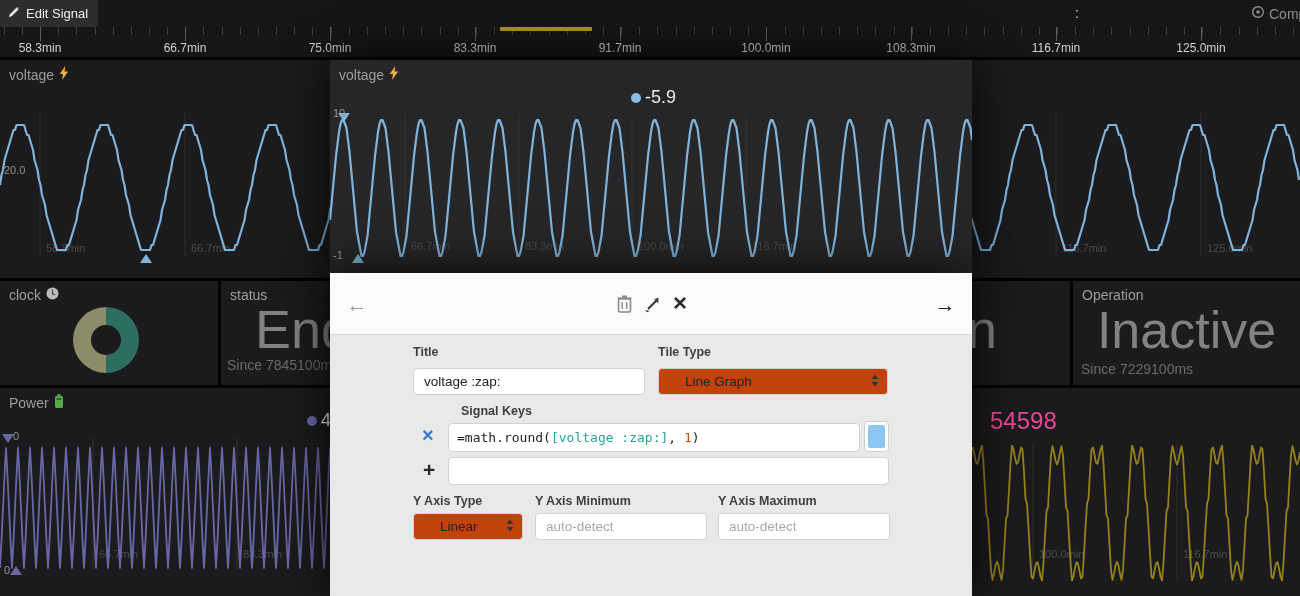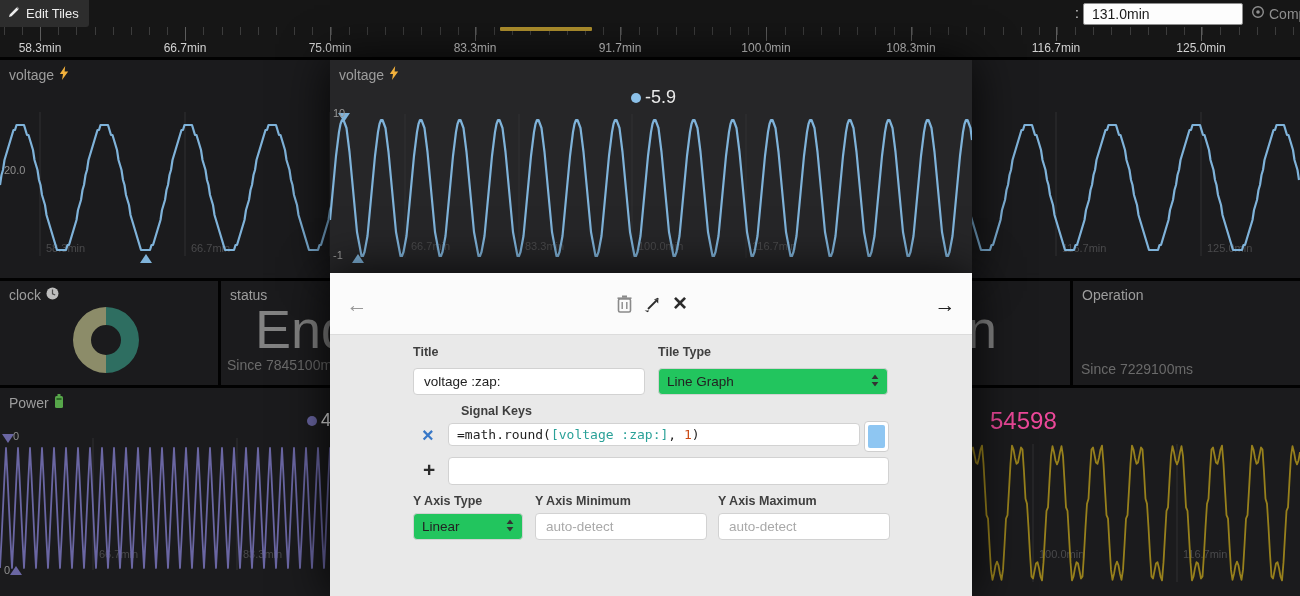--- a/index.html
+++ b/index.html
@@ -34,22 +34,22 @@
   
   .modal-shadow { box-shadow:0 0 45px rgba(0,0,0,0.85); }
   .preview-tile { position:absolute; left:330px; top:60px; width:642px; height:215px; background:#262628; z-index:20; }
   .dialog { position:absolute; left:330px; top:273px; width:642px; height:323px; background:#e9e9e9; z-index:20; }
   .dialog-header { position:absolute; left:0; top:0; width:642px; height:62px; background:#fbfbfb; border-bottom:1px solid #dcdcdc; }
   .dlg-icon { position:absolute; cursor:pointer; display:flex; align-items:center; justify-content:center; }
   .form-label { position:absolute; color:#3f3f3f; font-size:12.5px; font-weight:bold; }
   .form-input { position:absolute; background:#fff; border:1px solid #d2d2d2; border-radius:4px; font-size:13.5px;
     color:#222; padding:0 10px; font-family:"Liberation Sans",sans-serif; }
   .form-input::placeholder { color:#a9a9a9; }
-  .form-select { position:absolute; background:#22c55e; border:1px solid #d2d2d2; border-radius:4px; font-size:13.5px;
-    color:#222; display:flex; align-items:center; padding:0 8px; cursor:pointer; }
+  .form-select { position:absolute; background:#c2410c; border:1px solid #d2d2d2; border-radius:4px; font-size:13.5px;
+    color:#222; display:flex; align-items:center; padding:0 26px; cursor:pointer; }
   .spinner { position:absolute; right:8px; top:50%; transform:translateY(-50%); }
   .code-box { position:absolute; background:#fff; border:1px solid #d2d2d2; border-radius:4px;
     font-family:"DejaVu Sans Mono", monospace; font-size:13px; display:flex; align-items:center; padding:0 8px; white-space:pre; }
   .swatch-btn { position:absolute; background:#fff; border:1px solid #cfcfcf; border-radius:4px; cursor:pointer; }
   .swatch-inner { position:absolute; left:3px; top:3px; right:3px; bottom:3px; border-radius:2px; }
   .x-btn { position:absolute; color:#3878c7; font-size:20px; font-weight:bold; cursor:pointer; line-height:1; }
   .plus-btn { position:absolute; color:#2b2b2b; font-size:21px; font-weight:bold; cursor:pointer; line-height:1; }
   .arrow-btn { font-size:21px; line-height:1; }
 </style>
 </head>
@@ -150,24 +150,23 @@
         <div class="tick-major" style="left: 1201px;"></div>
         <div class="tick-label" style="left: 1166px;">125.0min</div>
         <div class="ruler-highlight" style="left: 500px; width: 92px; background: rgb(178, 146, 46);"></div>
       </div>
     <div class="edit-tiles-btn">
       <span>
         <svg width="12" height="12" viewBox="0 0 12 12">
             <path d="M1 11 L1.7 8.4 L8.6 1.5 L10.5 3.4 L3.6 10.3 Z M9.3 0.8 L11.2 2.7 L10.9 3 L9 1.1 Z" fill="#ededed"></path>
           </svg>
       </span>
-      <span>Edit Tiles</span>
+      <span>Edit Signal</span>
     </div>
     <span class="range-colon" style="left:1075px;">:</span>
-    <input class="range-input" style="left: 1083px; width: 160px;" value="131.0min">
     <div class="compare-btn" style="left:1251px;">
       <span>
         <svg width="14" height="14" viewBox="0 0 14 14">
             <circle cx="7" cy="7" r="5.3" fill="none" stroke="#8f8f8f" stroke-width="1.4"></circle>
             <circle cx="7" cy="7" r="1.8" fill="#8f8f8f"></circle>
           </svg>
       </span>
       <span>Compare</span>
     </div>
   </div>
@@ -220,20 +219,21 @@
   </div>
 
   <div class="tile" style="left:655px; top:281px; width:415px; height:104px;">
     <div class="big-text" style="left:312px; top:21px;">n</div>
   </div>
 
   <div class="tile" style="left:1073px; top:281px; width:227px; height:104px;">
     <div class="tile-label">
       <span>Operation</span>
     </div>
+    <div class="big-text" style="left:0; top:23px; width:227px; text-align:center; font-size:52px;">Inactive</div>
     <div class="since-text" style="left:8px; top:80px;">Since 7229100ms</div>
   </div>
 
   <div class="tile" style="left:0; top:388px; width:652px; height:208px;">
     <svg class="wave-svg" width="652" height="208">
         <line x1="93" y1="50" x2="93" y2="182" stroke="#303032" stroke-width="1"></line>
         <text x="99" y="170" fill="#4a4a4c" font-size="11" font-family="Liberation Sans, sans-serif">66.7min</text>
         <line x1="237" y1="50" x2="237" y2="182" stroke="#303032" stroke-width="1"></line>
         <text x="243" y="170" fill="#4a4a4c" font-size="11" font-family="Liberation Sans, sans-serif">83.3min</text>
         <path d="M0.0,180.0L1.5,152.0L3.0,120.0L4.5,88.0L6.0,60.0L7.5,88.0L9.0,120.0L10.5,152.0L12.0,180.0L13.5,152.0L15.0,120.0L16.5,88.0L18.0,60.0L19.5,88.0L21.0,120.0L22.5,152.0L24.0,180.0L25.5,152.0L27.0,120.0L28.5,88.0L30.0,60.0L31.5,88.0L33.0,120.0L34.5,152.0L36.0,180.0L37.5,152.0L39.0,120.0L40.5,88.0L42.0,60.0L43.5,88.0L45.0,120.0L46.5,152.0L48.0,180.0L49.5,152.0L51.0,120.0L52.5,88.0L54.0,60.0L55.5,88.0L57.0,120.0L58.5,152.0L60.0,180.0L61.5,152.0L63.0,120.0L64.5,88.0L66.0,60.0L67.5,88.0L69.0,120.0L70.5,152.0L72.0,180.0L73.5,152.0L75.0,120.0L76.5,88.0L78.0,60.0L79.5,88.0L81.0,120.0L82.5,152.0L84.0,180.0L85.5,152.0L87.0,120.0L88.5,88.0L90.0,60.0L91.5,88.0L93.0,120.0L94.5,152.0L96.0,180.0L97.5,152.0L99.0,120.0L100.5,88.0L102.0,60.0L103.5,88.0L105.0,120.0L106.5,152.0L108.0,180.0L109.5,152.0L111.0,120.0L112.5,88.0L114.0,60.0L115.5,88.0L117.0,120.0L118.5,152.0L120.0,180.0L121.5,152.0L123.0,120.0L124.5,88.0L126.0,60.0L127.5,88.0L129.0,120.0L130.5,152.0L132.0,180.0L133.5,152.0L135.0,120.0L136.5,88.0L138.0,60.0L139.5,88.0L141.0,120.0L142.5,152.0L144.0,180.0L145.5,152.0L147.0,120.0L148.5,88.0L150.0,60.0L151.5,88.0L153.0,120.0L154.5,152.0L156.0,180.0L157.5,152.0L159.0,120.0L160.5,88.0L162.0,60.0L163.5,88.0L165.0,120.0L166.5,152.0L168.0,180.0L169.5,152.0L171.0,120.0L172.5,88.0L174.0,60.0L175.5,88.0L177.0,120.0L178.5,152.0L180.0,180.0L181.5,152.0L183.0,120.0L184.5,88.0L186.0,60.0L187.5,88.0L189.0,120.0L190.5,152.0L192.0,180.0L193.5,152.0L195.0,120.0L196.5,88.0L198.0,60.0L199.5,88.0L201.0,120.0L202.5,152.0L204.0,180.0L205.5,152.0L207.0,120.0L208.5,88.0L210.0,60.0L211.5,88.0L213.0,120.0L214.5,152.0L216.0,180.0L217.5,152.0L219.0,120.0L220.5,88.0L222.0,60.0L223.5,88.0L225.0,120.0L226.5,152.0L228.0,180.0L229.5,152.0L231.0,120.0L232.5,88.0L234.0,60.0L235.5,88.0L237.0,120.0L238.5,152.0L240.0,180.0L241.5,152.0L243.0,120.0L244.5,88.0L246.0,60.0L247.5,88.0L249.0,120.0L250.5,152.0L252.0,180.0L253.5,152.0L255.0,120.0L256.5,88.0L258.0,60.0L259.5,88.0L261.0,120.0L262.5,152.0L264.0,180.0L265.5,152.0L267.0,120.0L268.5,88.0L270.0,60.0L271.5,88.0L273.0,120.0L274.5,152.0L276.0,180.0L277.5,152.0L279.0,120.0L280.5,88.0L282.0,60.0L283.5,88.0L285.0,120.0L286.5,152.0L288.0,180.0L289.5,152.0L291.0,120.0L292.5,88.0L294.0,60.0L295.5,88.0L297.0,120.0L298.5,152.0L300.0,180.0L301.5,152.0L303.0,120.0L304.5,88.0L306.0,60.0L307.5,88.0L309.0,120.0L310.5,152.0L312.0,180.0L313.5,152.0L315.0,120.0L316.5,88.0L318.0,60.0L319.5,88.0L321.0,120.0L322.5,152.0L324.0,180.0L325.5,152.0L327.0,120.0L328.5,88.0L330.0,60.0L331.5,88.0L333.0,120.0L334.5,152.0L336.0,180.0L337.5,152.0L339.0,120.0L340.5,88.0L342.0,60.0L343.5,88.0L345.0,120.0L346.5,152.0L348.0,180.0L349.5,152.0L351.0,120.0L352.5,88.0L354.0,60.0L355.5,88.0L357.0,120.0L358.5,152.0L360.0,180.0L361.5,152.0L363.0,120.0L364.5,88.0L366.0,60.0L367.5,88.0L369.0,120.0L370.5,152.0L372.0,180.0L373.5,152.0L375.0,120.0L376.5,88.0L378.0,60.0L379.5,88.0L381.0,120.0L382.5,152.0L384.0,180.0L385.5,152.0L387.0,120.0L388.5,88.0L390.0,60.0L391.5,88.0L393.0,120.0L394.5,152.0L396.0,180.0L397.5,152.0L399.0,120.0L400.5,88.0L402.0,60.0L403.5,88.0L405.0,120.0L406.5,152.0L408.0,180.0L409.5,152.0L411.0,120.0L412.5,88.0L414.0,60.0L415.5,88.0L417.0,120.0L418.5,152.0L420.0,180.0L421.5,152.0L423.0,120.0L424.5,88.0L426.0,60.0L427.5,88.0L429.0,120.0L430.5,152.0L432.0,180.0L433.5,152.0L435.0,120.0L436.5,88.0L438.0,60.0L439.5,88.0L441.0,120.0L442.5,152.0L444.0,180.0L445.5,152.0L447.0,120.0L448.5,88.0L450.0,60.0L451.5,88.0L453.0,120.0L454.5,152.0L456.0,180.0L457.5,152.0L459.0,120.0L460.5,88.0L462.0,60.0L463.5,88.0L465.0,120.0L466.5,152.0L468.0,180.0L469.5,152.0L471.0,120.0L472.5,88.0L474.0,60.0L475.5,88.0L477.0,120.0L478.5,152.0L480.0,180.0L481.5,152.0L483.0,120.0L484.5,88.0L486.0,60.0L487.5,88.0L489.0,120.0L490.5,152.0L492.0,180.0L493.5,152.0L495.0,120.0L496.5,88.0L498.0,60.0L499.5,88.0L501.0,120.0L502.5,152.0L504.0,180.0L505.5,152.0L507.0,120.0L508.5,88.0L510.0,60.0L511.5,88.0L513.0,120.0L514.5,152.0L516.0,180.0L517.5,152.0L519.0,120.0L520.5,88.0L522.0,60.0L523.5,88.0L525.0,120.0L526.5,152.0L528.0,180.0L529.5,152.0L531.0,120.0L532.5,88.0L534.0,60.0L535.5,88.0L537.0,120.0L538.5,152.0L540.0,180.0L541.5,152.0L543.0,120.0L544.5,88.0L546.0,60.0L547.5,88.0L549.0,120.0L550.5,152.0L552.0,180.0L553.5,152.0L555.0,120.0L556.5,88.0L558.0,60.0L559.5,88.0L561.0,120.0L562.5,152.0L564.0,180.0L565.5,152.0L567.0,120.0L568.5,88.0L570.0,60.0L571.5,88.0L573.0,120.0L574.5,152.0L576.0,180.0L577.5,152.0L579.0,120.0L580.5,88.0L582.0,60.0L583.5,88.0L585.0,120.0L586.5,152.0L588.0,180.0L589.5,152.0L591.0,120.0L592.5,88.0L594.0,60.0L595.5,88.0L597.0,120.0L598.5,152.0L600.0,180.0L601.5,152.0L603.0,120.0L604.5,88.0L606.0,60.0L607.5,88.0L609.0,120.0L610.5,152.0L612.0,180.0L613.5,152.0L615.0,120.0L616.5,88.0L618.0,60.0L619.5,88.0L621.0,120.0L622.5,152.0L624.0,180.0L625.5,152.0L627.0,120.0L628.5,88.0L630.0,60.0L631.5,88.0L633.0,120.0L634.5,152.0L636.0,180.0L637.5,152.0L639.0,120.0L640.5,88.0L642.0,60.0L643.5,88.0L645.0,120.0L646.5,152.0L648.0,180.0L649.5,152.0L651.0,120.0" fill="none" stroke="#6a66a3" stroke-width="1.8" stroke-linejoin="round"></path>
@@ -329,21 +329,21 @@
         <span>Line Graph</span>
         <span class="spinner"><svg width="8" height="12" viewBox="0 0 8 12">
               <path d="M4 0 L7.4 4.4 L0.6 4.4 Z" fill="#333"></path>
               <path d="M4 12 L7.4 7.6 L0.6 7.6 Z" fill="#333"></path>
             </svg></span>
       </div>
 
       <span class="form-label" style="left:83px; top:131px;margin-left:48px;">Signal Keys</span>
 
       <span class="x-btn" style="left:92px; top:152px;">×</span>
-      <div class="code-box" style="left:118px; top:150px; width:412px; height:23px;">
+      <div class="code-box" style="left:118px; top:150px; width:412px; height:29px;">
         <span id="code-prefix" style="color: rgb(31, 31, 31);">=math.round(</span><span id="code-key" style="color: rgb(42, 161, 152);">[voltage :zap:]</span><span id="code-mid" style="color: rgb(31, 31, 31);">, </span><span id="code-num" style="color: rgb(203, 75, 22);">1</span><span id="code-suffix" style="color: rgb(31, 31, 31);">)</span>
       </div>
       <div class="swatch-btn" style="left:534px; top:148px; width:25px; height:31px;">
         <div class="swatch-inner" id="swatch-inner" style="background: rgb(142, 198, 242);"></div>
       </div>
 
       <span class="plus-btn" style="left:93px; top:186px;">+</span>
       <input class="form-input" style="left: 118px; top: 184px; width: 441px; height: 28px;">
 
       <span class="form-label" style="left:83px; top:221px;">Y Axis Type</span>

